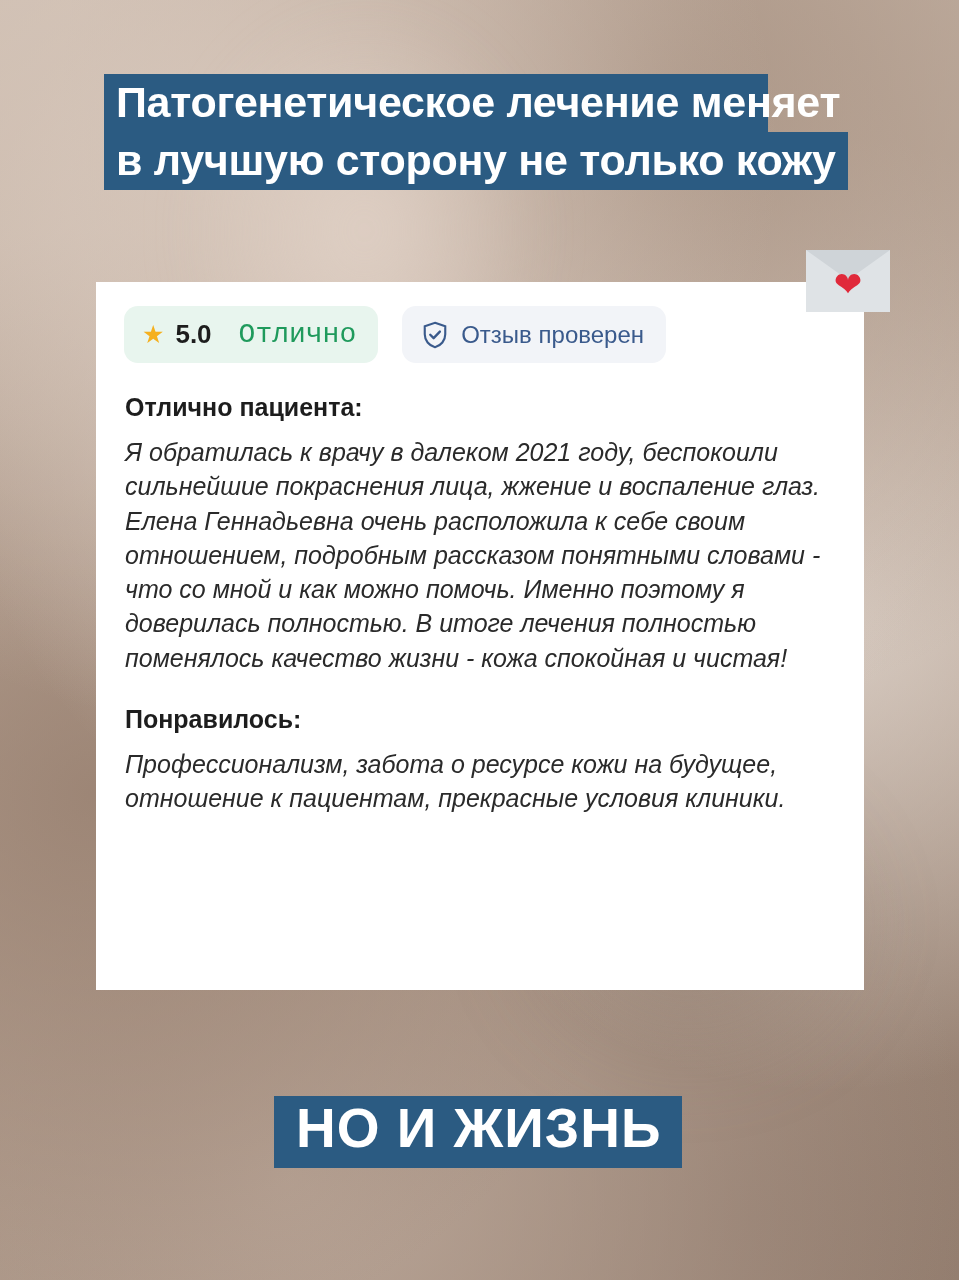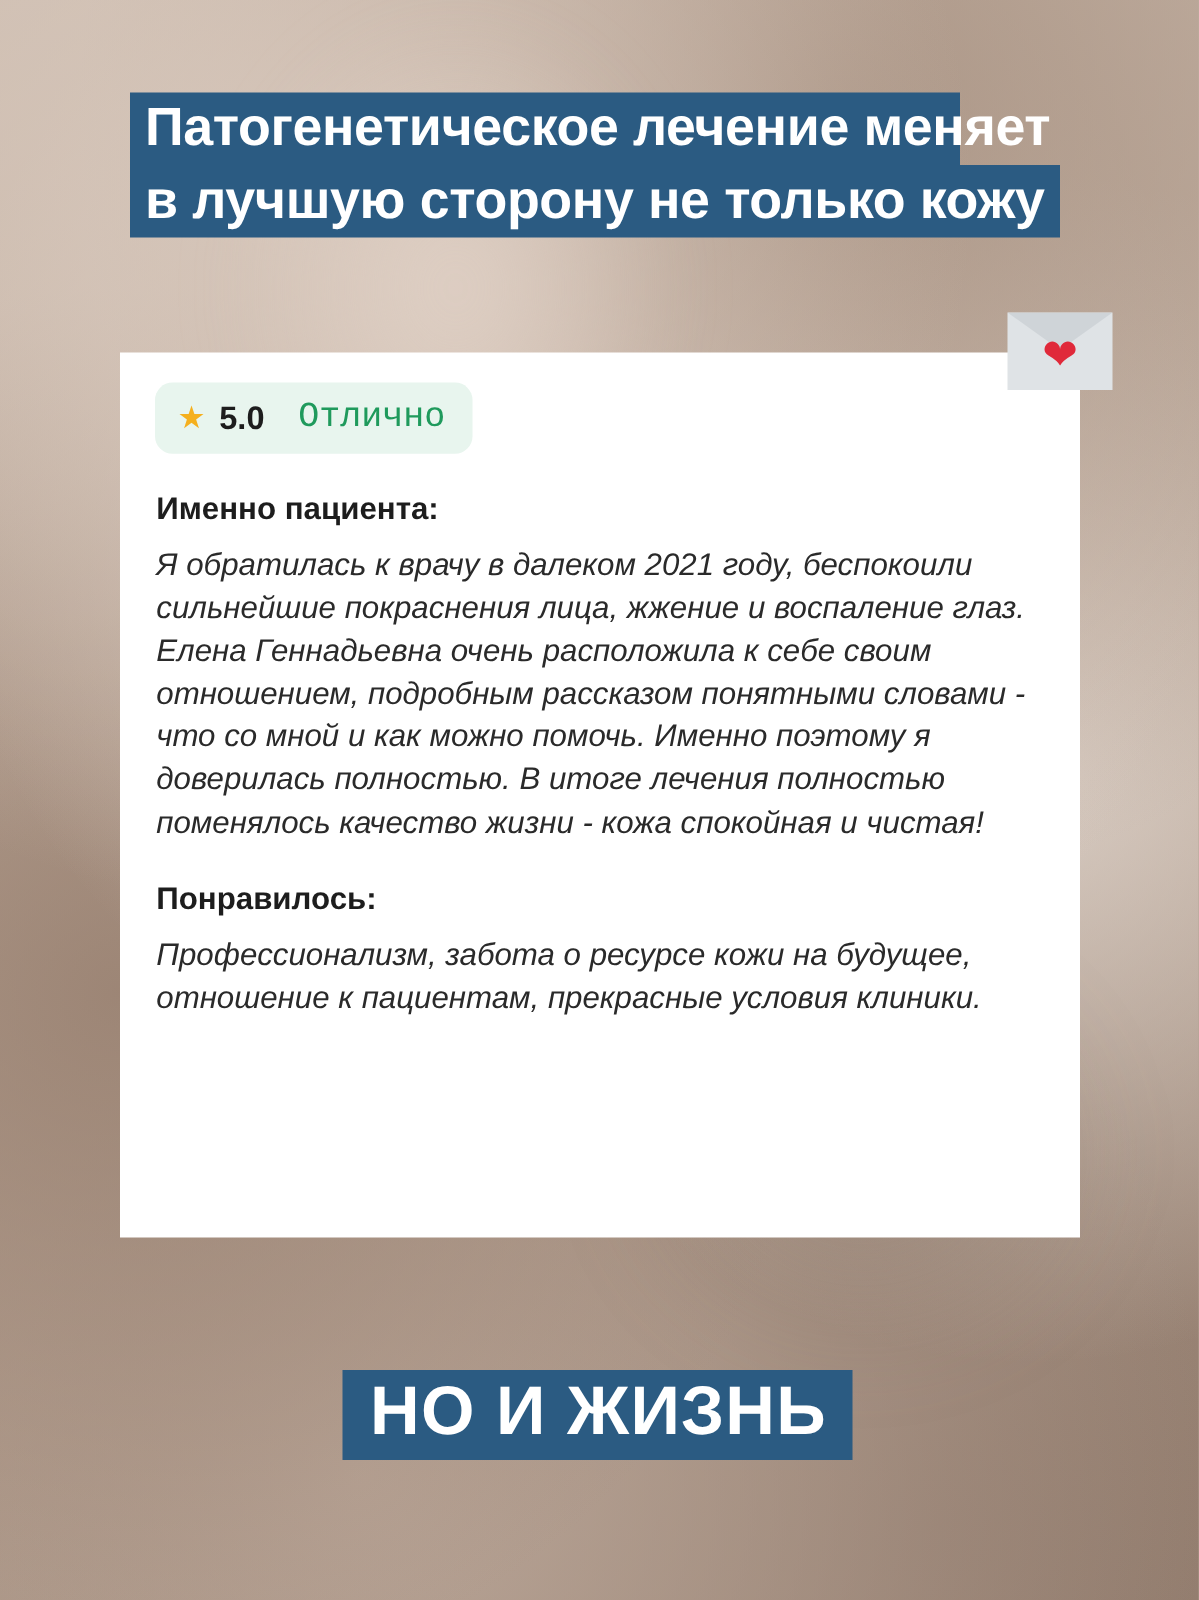--- a/index.html
+++ b/index.html
@@ -212,23 +212,32 @@
 
   <div class="review-card">
 
 
     <div class="badge-row">
       <div class="badge badge-rating">
         <span class="star">★</span>
         <span class="rating-value">5.0</span>
         <span class="rating-word">Отлично</span>
       </div>
+      <div class="badge badge-verified">
+        <span class="shield">
+          <svg viewBox="0 0 24 24" width="30" height="30" aria-hidden="true">
+            <path d="M12 2.2 20.2 5v6.4c0 5.1-3.4 9.1-8.2 10.4C7.2 20.5 3.8 16.5 3.8 11.4V5L12 2.2z" fill="none" stroke="#3a5a8c" stroke-width="1.7"></path>
+            <path d="M8.2 11.8l2.7 2.7 5-5.2" fill="none" stroke="#3a5a8c" stroke-width="1.9" stroke-linecap="round" stroke-linejoin="round"></path>
+          </svg>
+        </span>
+        <span class="verified-text">Отзыв проверен</span>
+      </div>
     </div>
 
-    <div class="section-title">Именно пациента:</div>
+    <div class="section-title">Отлично пациента:</div>
     <div class="section-body">Я обратилась к врачу в далеком 2021 году, беспокоили сильнейшие покраснения лица, жжение и воспаление глаз. Елена Геннадьевна очень расположила к себе своим отношением, подробным рассказом понятными словами - что со мной и как можно помочь. Именно поэтому я доверилась полностью. В итоге лечения полностью поменялось качество жизни - кожа спокойная и чистая!</div>
 
     <div class="section-title">Понравилось:</div>
     <div class="section-body">Профессионализм, забота о ресурсе кожи на будущее, отношение к пациентам, прекрасные условия клиники.</div>
 
   </div>
 
   <div class="bottom-banner">
     <span>НО И ЖИЗНЬ</span>
   </div>

